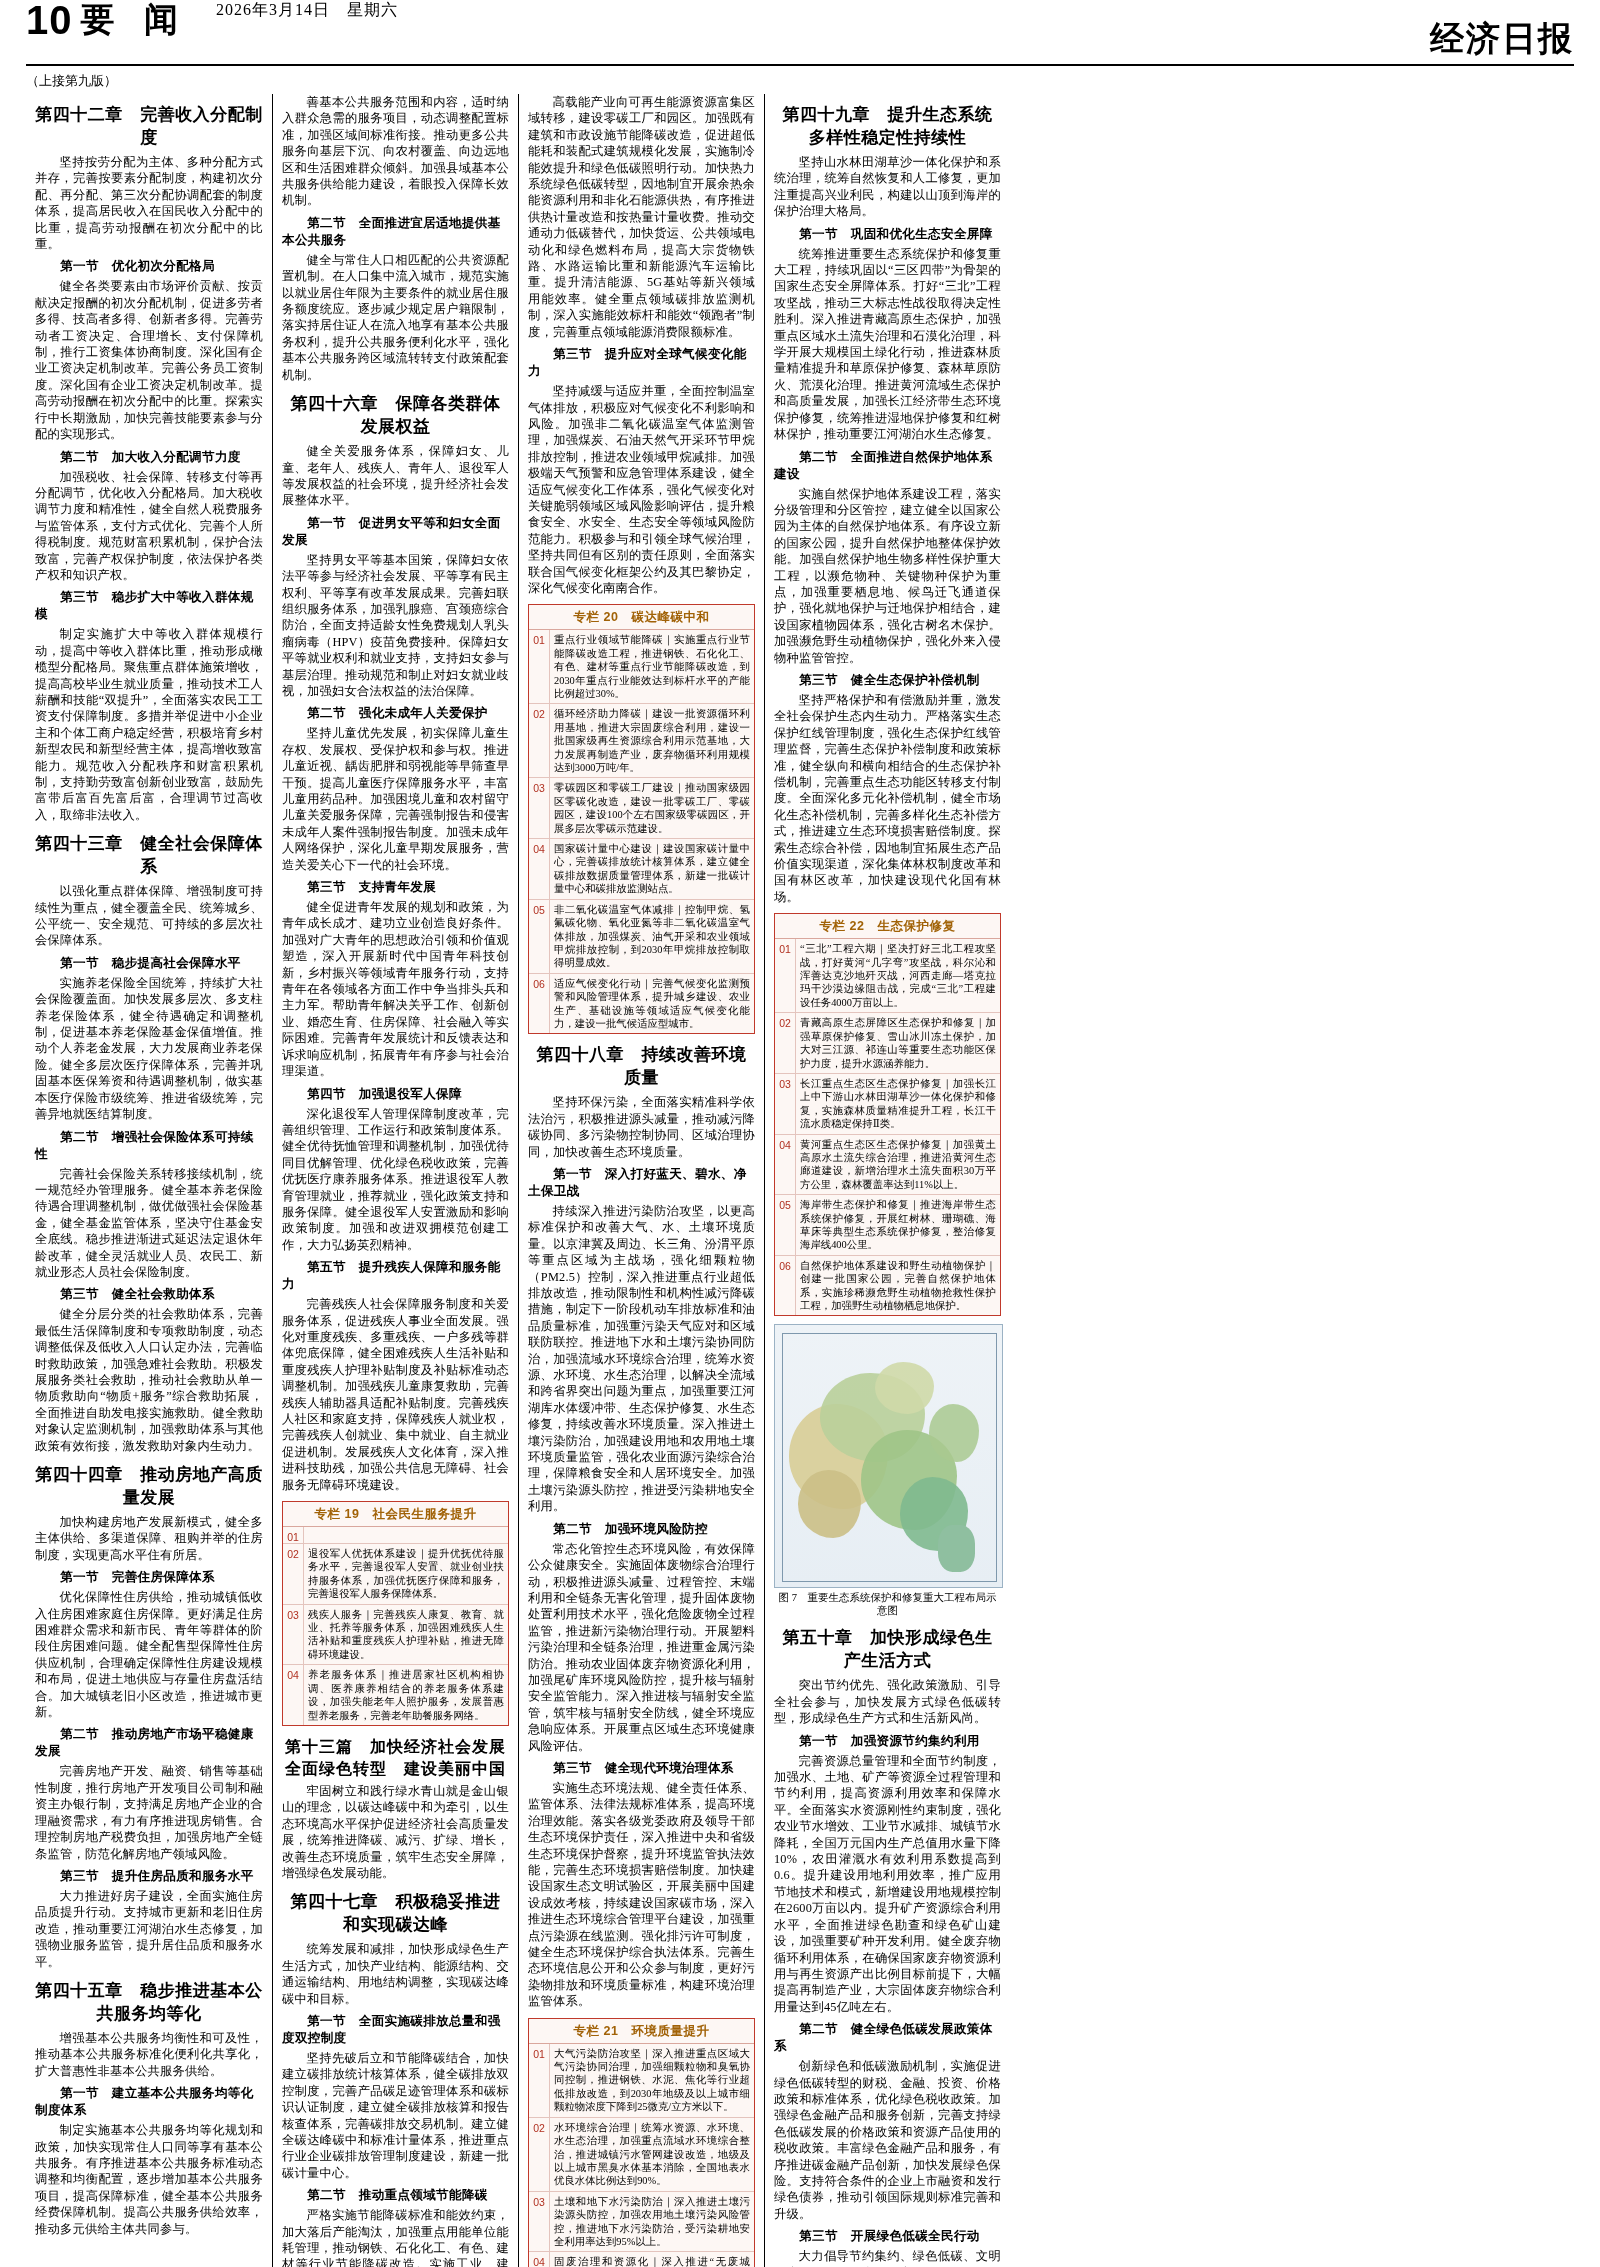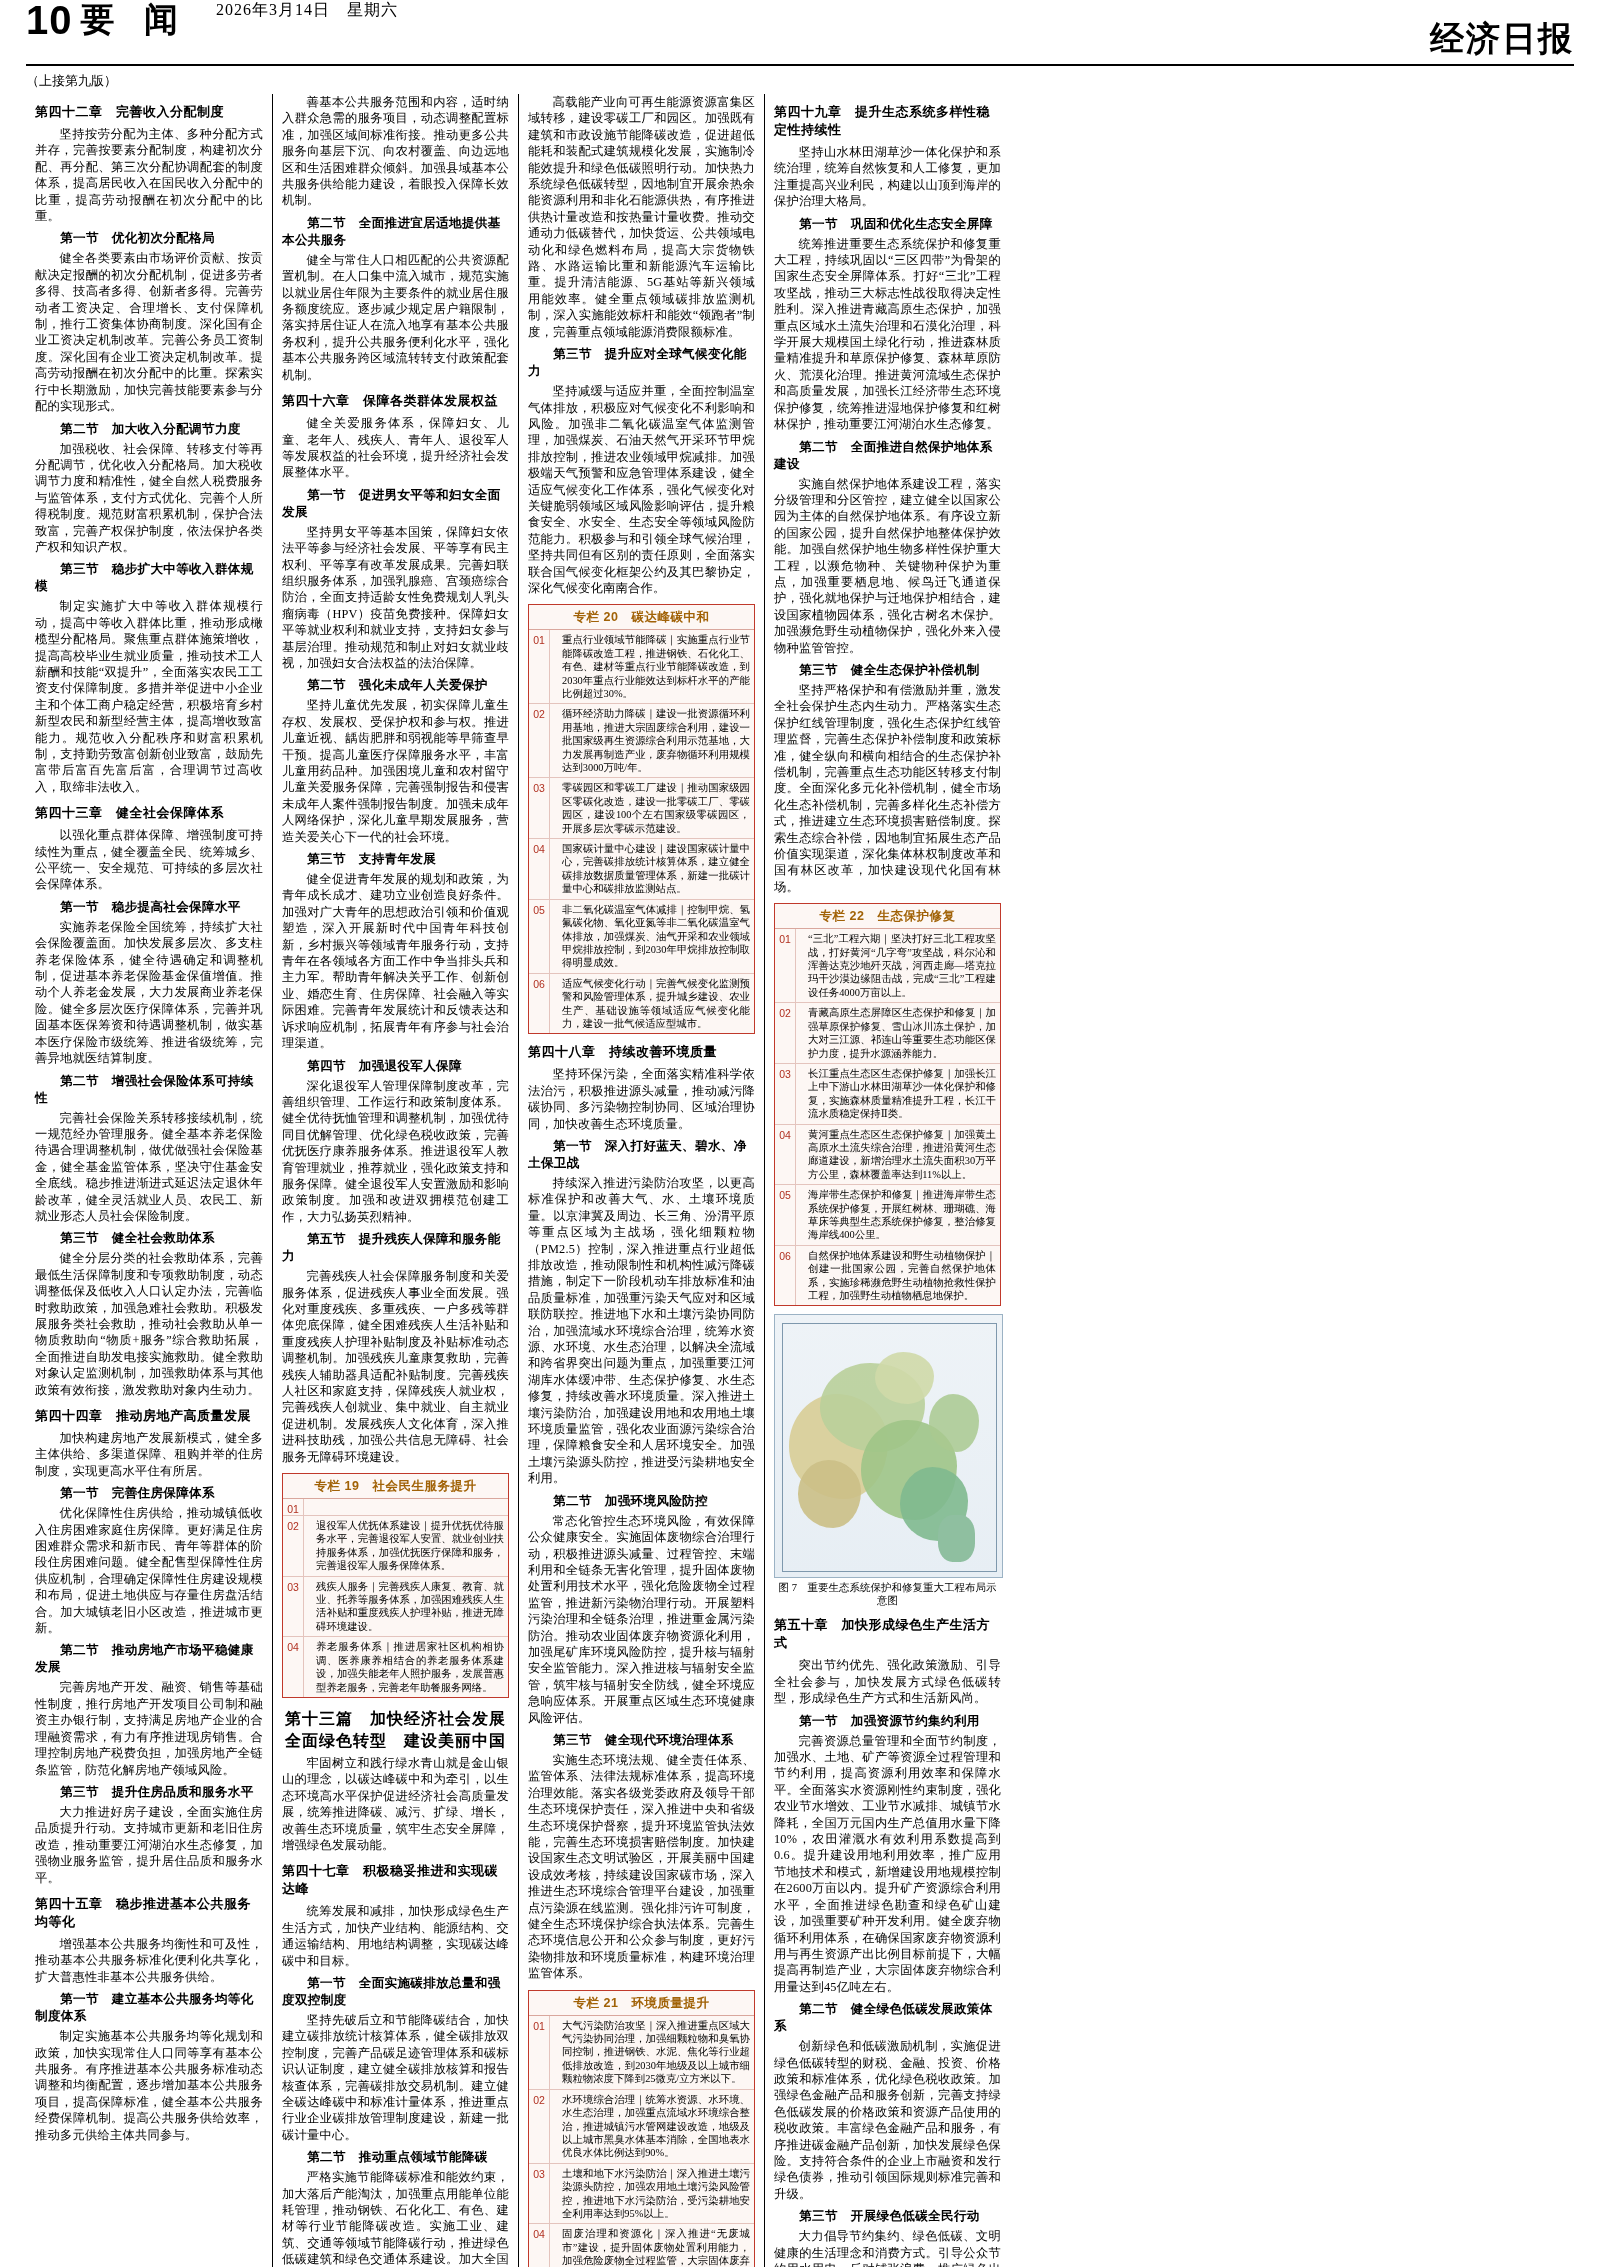--- a/index.html
+++ b/index.html
@@ -10,27 +10,27 @@
   .mh-page{font-family:"Liberation Sans","DejaVu Sans",sans-serif;font-weight:bold;font-size:40px;line-height:40px;letter-spacing:1px;margin-right:8px;}
   .mh-sec{font-family:"Liberation Sans","DejaVu Sans",sans-serif;font-weight:bold;font-size:34px;line-height:38px;letter-spacing:10px;}
   .mh-date{font-size:16px;margin-left:28px;padding-bottom:4px;letter-spacing:1px;}
   .mh-paper{position:absolute;right:0;bottom:2px;font-family:"Liberation Serif","DejaVu Serif",serif;font-weight:bold;font-size:34px;letter-spacing:2px;}
   .cont-note{font-size:13px;padding:6px 0 2px 0;}
   
   .cols{display:flex;gap:0;margin-top:2px;}
   .col{width:246px;padding:0 9px;box-sizing:border-box;position:relative;}
   .col + .col{border-left:1px solid #000;}
   .col p{margin:0;font-size:12.3px;line-height:16.4px;text-align:justify;text-indent:2em;letter-spacing:0.2px;}
-  h2.chap{font-family:"Liberation Sans","DejaVu Sans",sans-serif;font-weight:bold;font-size:13px;margin:9px 0 5px 0;letter-spacing:0.5px;}
+  h2.chap{font-family:"Liberation Sans","DejaVu Sans",sans-serif;font-weight:bold;font-size:17px;text-align:center;margin:9px 0 5px 0;letter-spacing:0.5px;}
   h3.sec{font-family:"Liberation Sans","DejaVu Sans",sans-serif;font-weight:bold;font-size:12.6px;margin:6px 0 3px 0;text-indent:2em;letter-spacing:0.3px;}
   h2.part{font-family:"Liberation Sans","DejaVu Sans",sans-serif;font-weight:bold;font-size:16px;text-align:center;margin:10px 0 3px 0;letter-spacing:1px;line-height:22px;}
   
   .box{border:1px solid #c0392b;margin:8px 0;padding:0;background:#fdf7f4;}
   .box-title{text-align:center;font-family:"Liberation Sans","DejaVu Sans",sans-serif;font-weight:bold;font-size:12.5px;color:#a16207;padding:4px 2px 3px 2px;border-bottom:1px solid #d9a79d;letter-spacing:0.5px;}
-  .box-row{display:flex;border-bottom:1px solid #e4c4bd;gap:8px;}
+  .box-row{display:flex;border-bottom:1px solid #e4c4bd;}
   .box-row:last-child{border-bottom:none;}
   .box-num{width:20px;flex:0 0 20px;text-align:center;font-family:"Liberation Sans","DejaVu Sans",sans-serif;font-size:10.5px;color:#b03020;padding-top:4px;border-right:1px solid #e4c4bd;}
   .box-body{padding:3px 4px;font-size:10.4px;line-height:13.4px;text-align:justify;}
   
   .mapbox{margin:8px 0 4px 0;}
   .map{width:100%;height:262px;background:linear-gradient(180deg,#eef3f7 0%,#e7eef4 100%);border:1px solid #9bb2c4;position:relative;overflow:hidden;}
   .map-cap{font-size:10.5px;text-align:center;margin-top:3px;line-height:13px;}
   .blob{position:absolute;border-radius:48% 52% 44% 56%/50% 46% 54% 50%;}
   .ftr{position:absolute;bottom:4px;left:26px;right:26px;font-size:11px;}
 </style>

